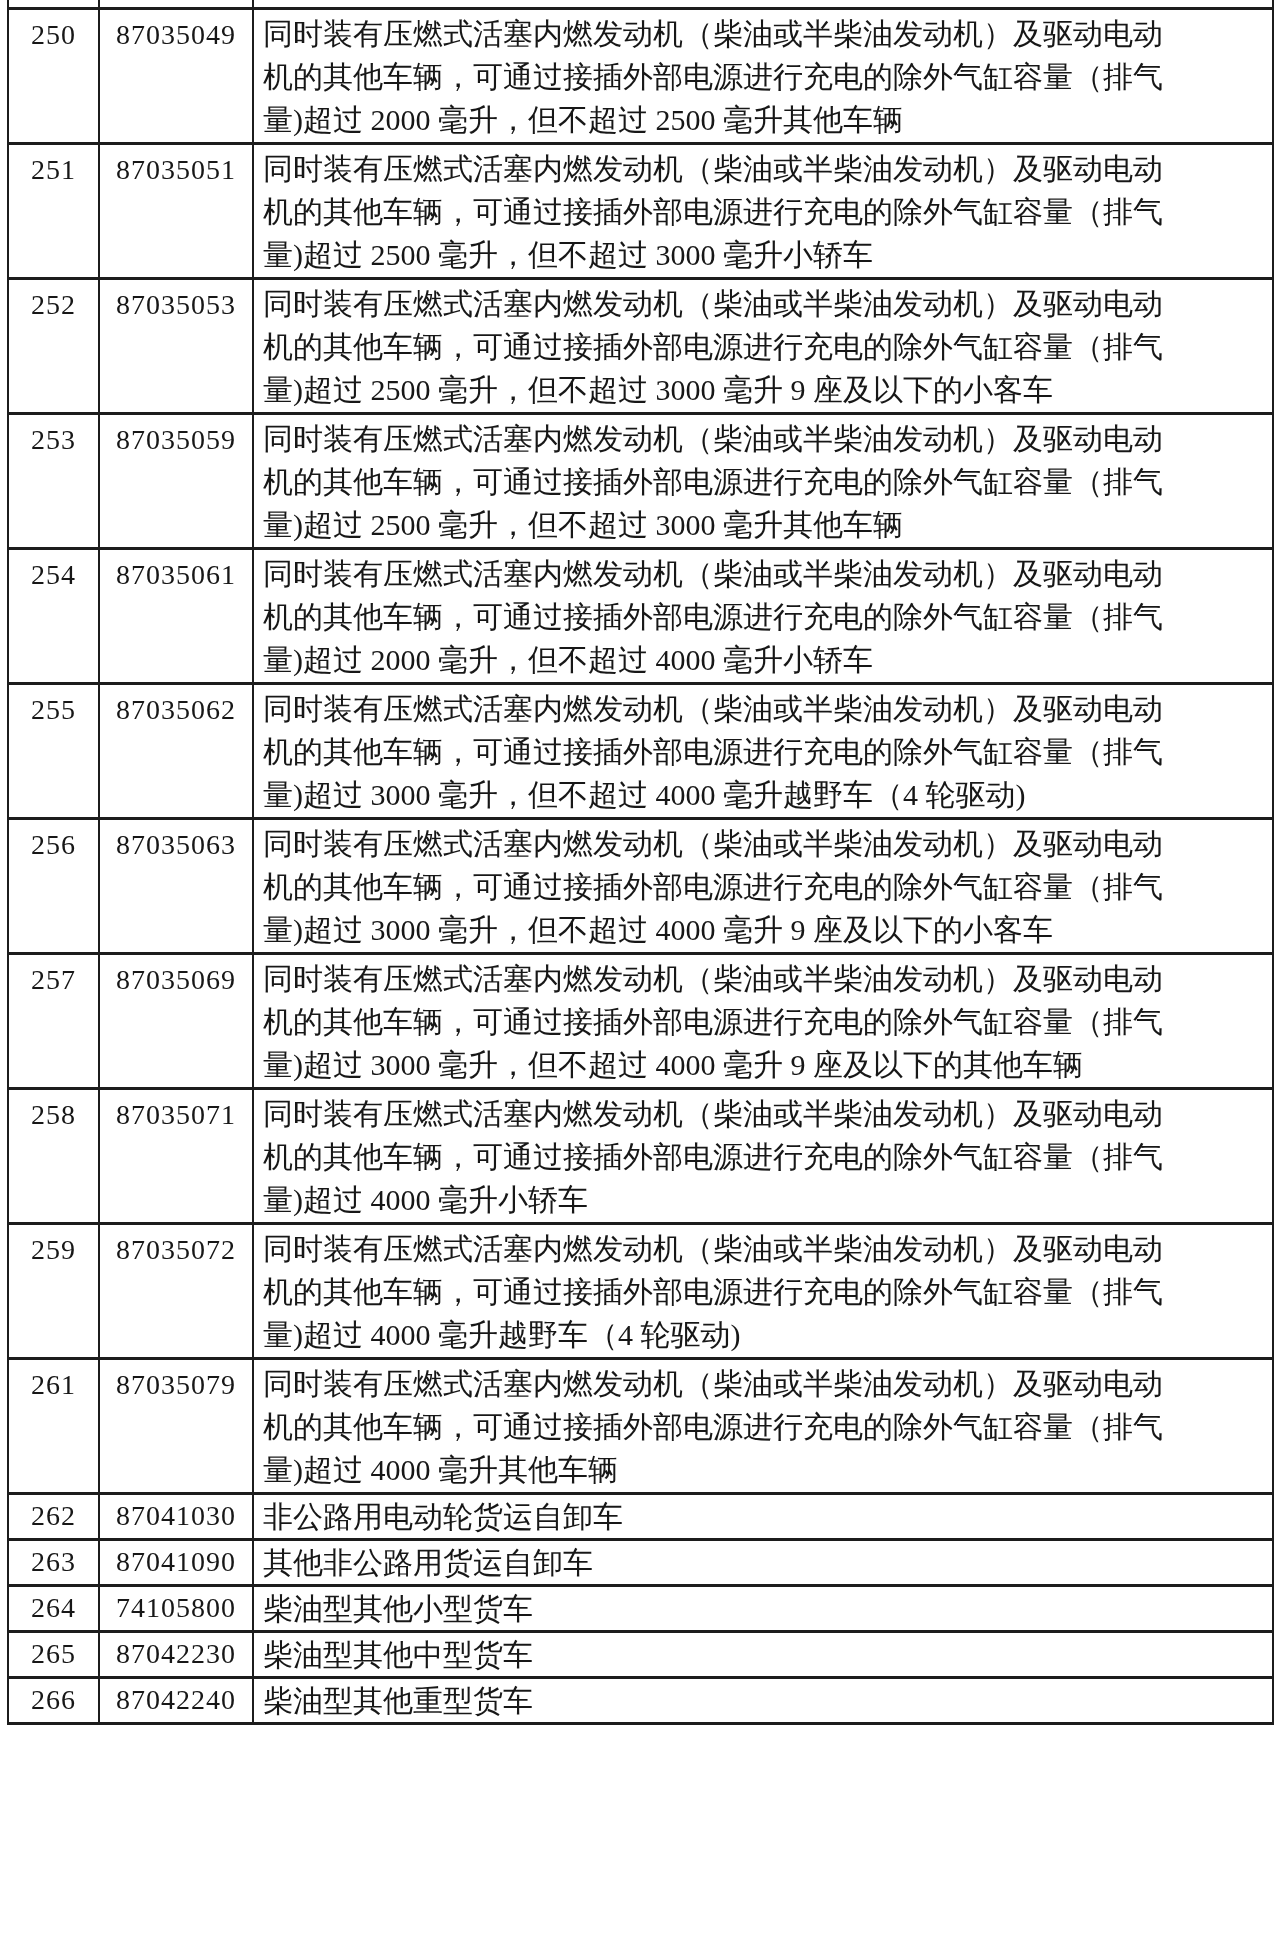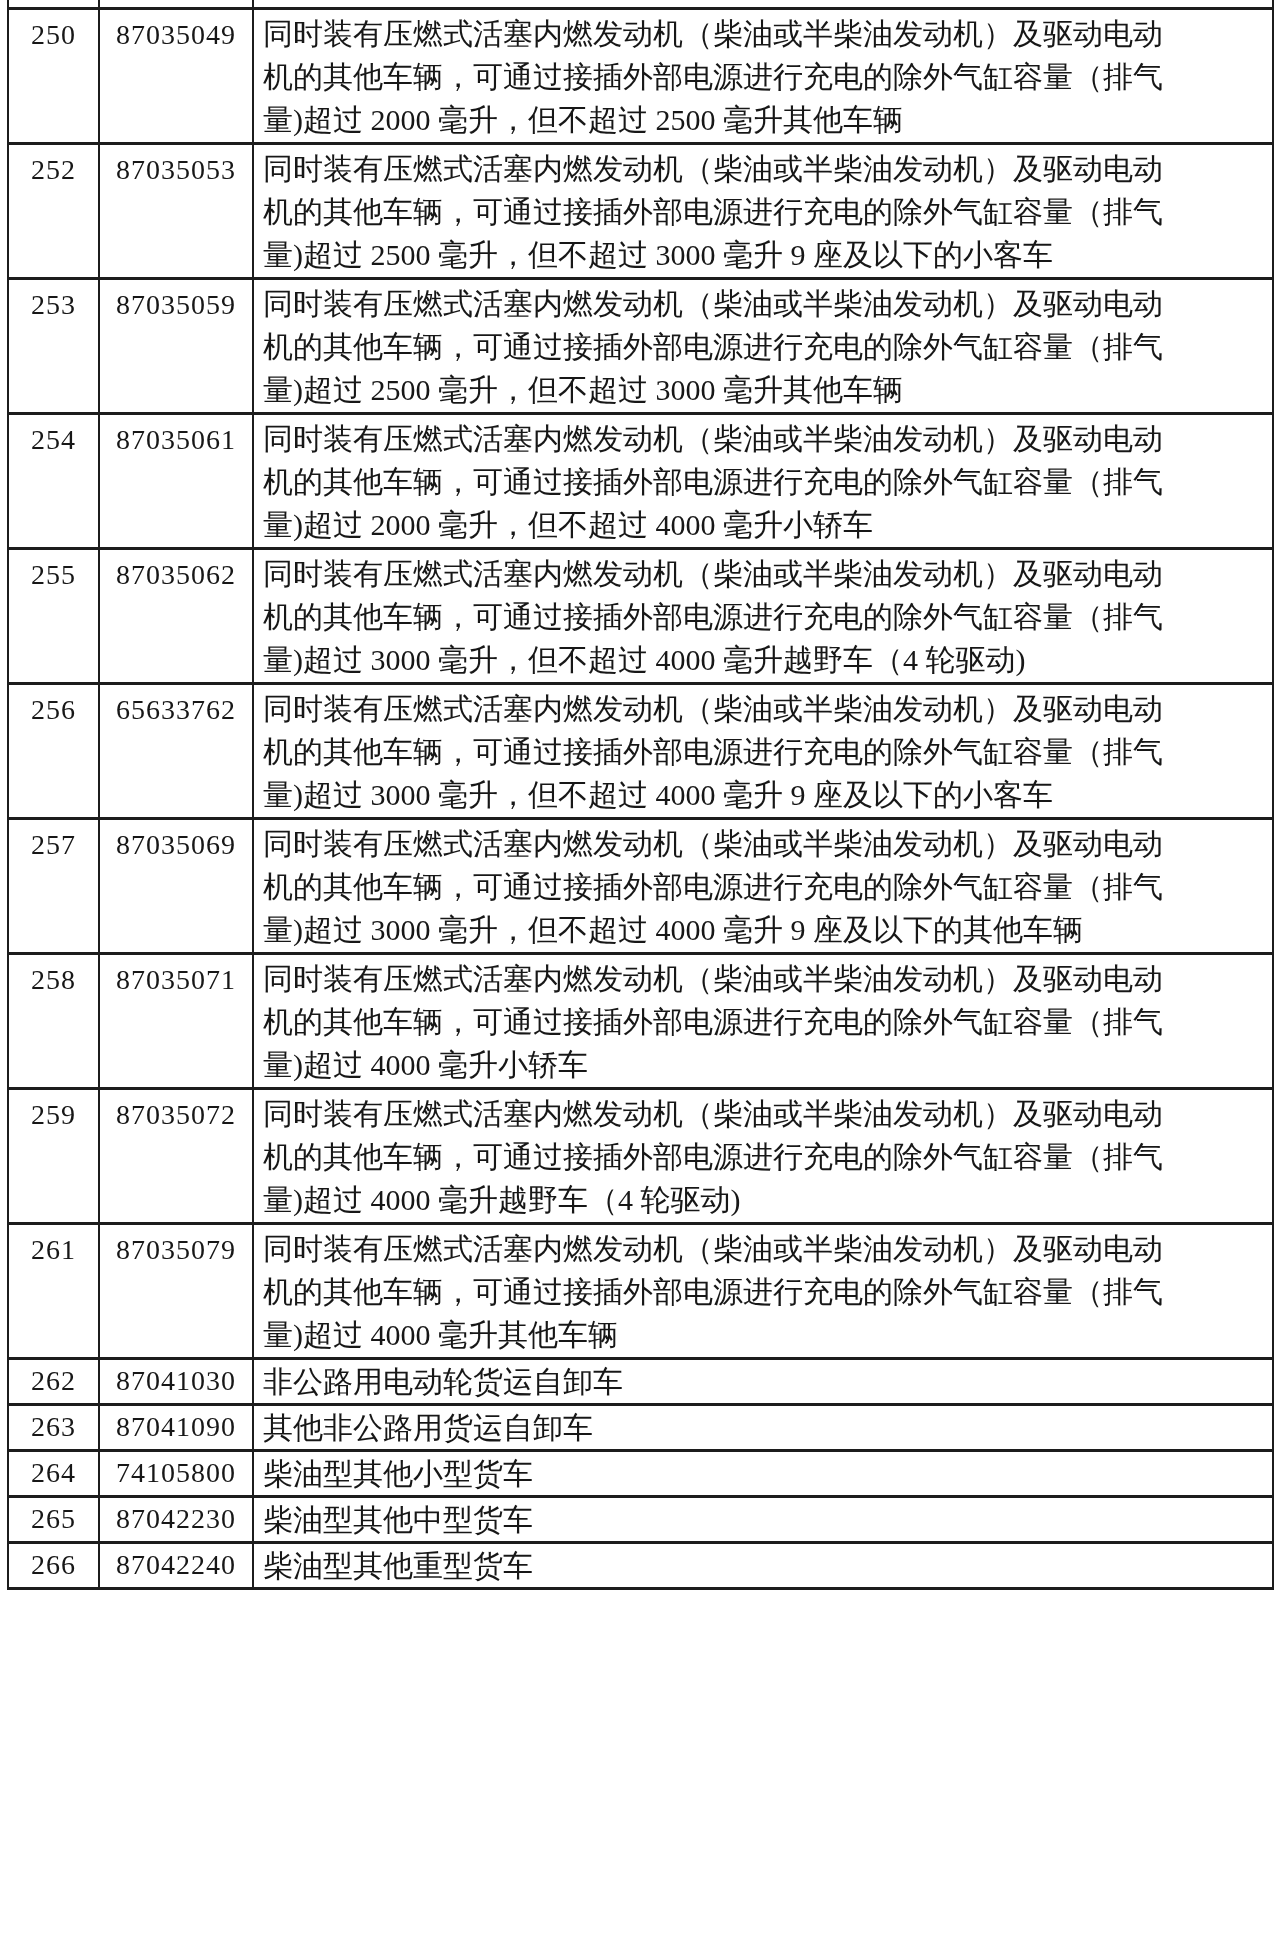--- a/index.html
+++ b/index.html
@@ -74,20 +74,29 @@
     <tr class="multi">
           <td class="seq">250</td>
           <td class="code">87035049</td>
           <td class="desc">
             <div class="desc-line">同时装有压燃式活塞内燃发动机（柴油或半柴油发动机）及驱动电动</div>
             <div class="desc-line">机的其他车辆，可通过接插外部电源进行充电的除外气缸容量（排气</div>
             <div class="desc-line">量)超过 2000 毫升，但不超过 2500 毫升其他车辆</div>
           </td>
         </tr>
         <tr class="multi">
+          <td class="seq">251</td>
+          <td class="code">87035051</td>
+          <td class="desc">
+            <div class="desc-line">同时装有压燃式活塞内燃发动机（柴油或半柴油发动机）及驱动电动</div>
+            <div class="desc-line">机的其他车辆，可通过接插外部电源进行充电的除外气缸容量（排气</div>
+            <div class="desc-line">量)超过 2500 毫升，但不超过 3000 毫升小轿车</div>
+          </td>
+        </tr>
+        <tr class="multi">
           <td class="seq">252</td>
           <td class="code">87035053</td>
           <td class="desc">
             <div class="desc-line">同时装有压燃式活塞内燃发动机（柴油或半柴油发动机）及驱动电动</div>
             <div class="desc-line">机的其他车辆，可通过接插外部电源进行充电的除外气缸容量（排气</div>
             <div class="desc-line">量)超过 2500 毫升，但不超过 3000 毫升 9 座及以下的小客车</div>
           </td>
         </tr>
         <tr class="multi">
           <td class="seq">253</td>
@@ -111,21 +120,21 @@
           <td class="seq">255</td>
           <td class="code">87035062</td>
           <td class="desc">
             <div class="desc-line">同时装有压燃式活塞内燃发动机（柴油或半柴油发动机）及驱动电动</div>
             <div class="desc-line">机的其他车辆，可通过接插外部电源进行充电的除外气缸容量（排气</div>
             <div class="desc-line">量)超过 3000 毫升，但不超过 4000 毫升越野车（4 轮驱动)</div>
           </td>
         </tr>
         <tr class="multi">
           <td class="seq">256</td>
-          <td class="code">65633762</td>
+          <td class="code">87035063</td>
           <td class="desc">
             <div class="desc-line">同时装有压燃式活塞内燃发动机（柴油或半柴油发动机）及驱动电动</div>
             <div class="desc-line">机的其他车辆，可通过接插外部电源进行充电的除外气缸容量（排气</div>
             <div class="desc-line">量)超过 3000 毫升，但不超过 4000 毫升 9 座及以下的小客车</div>
           </td>
         </tr>
         <tr class="multi">
           <td class="seq">257</td>
           <td class="code">87035069</td>
           <td class="desc">

